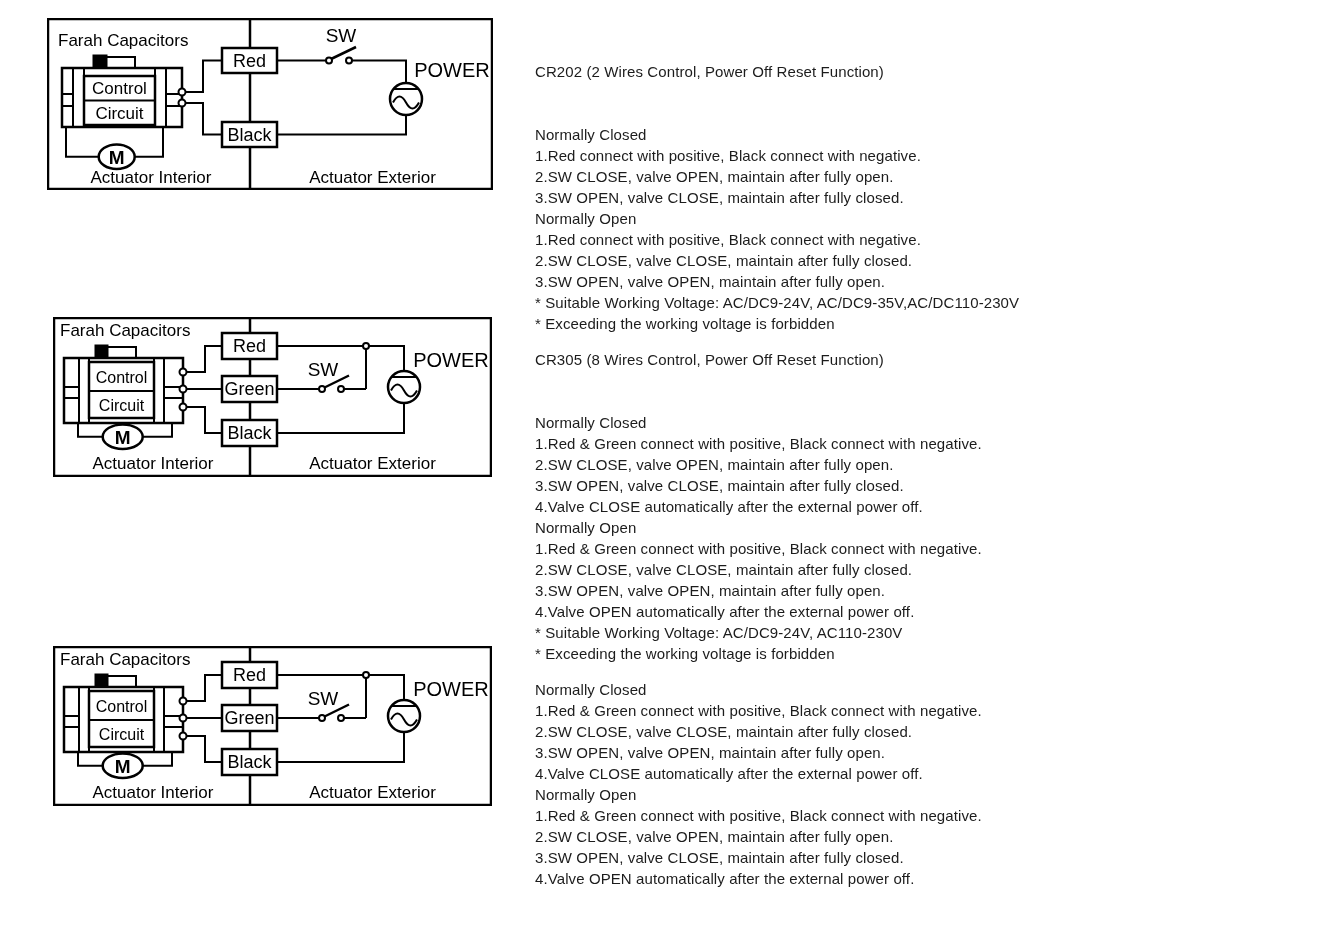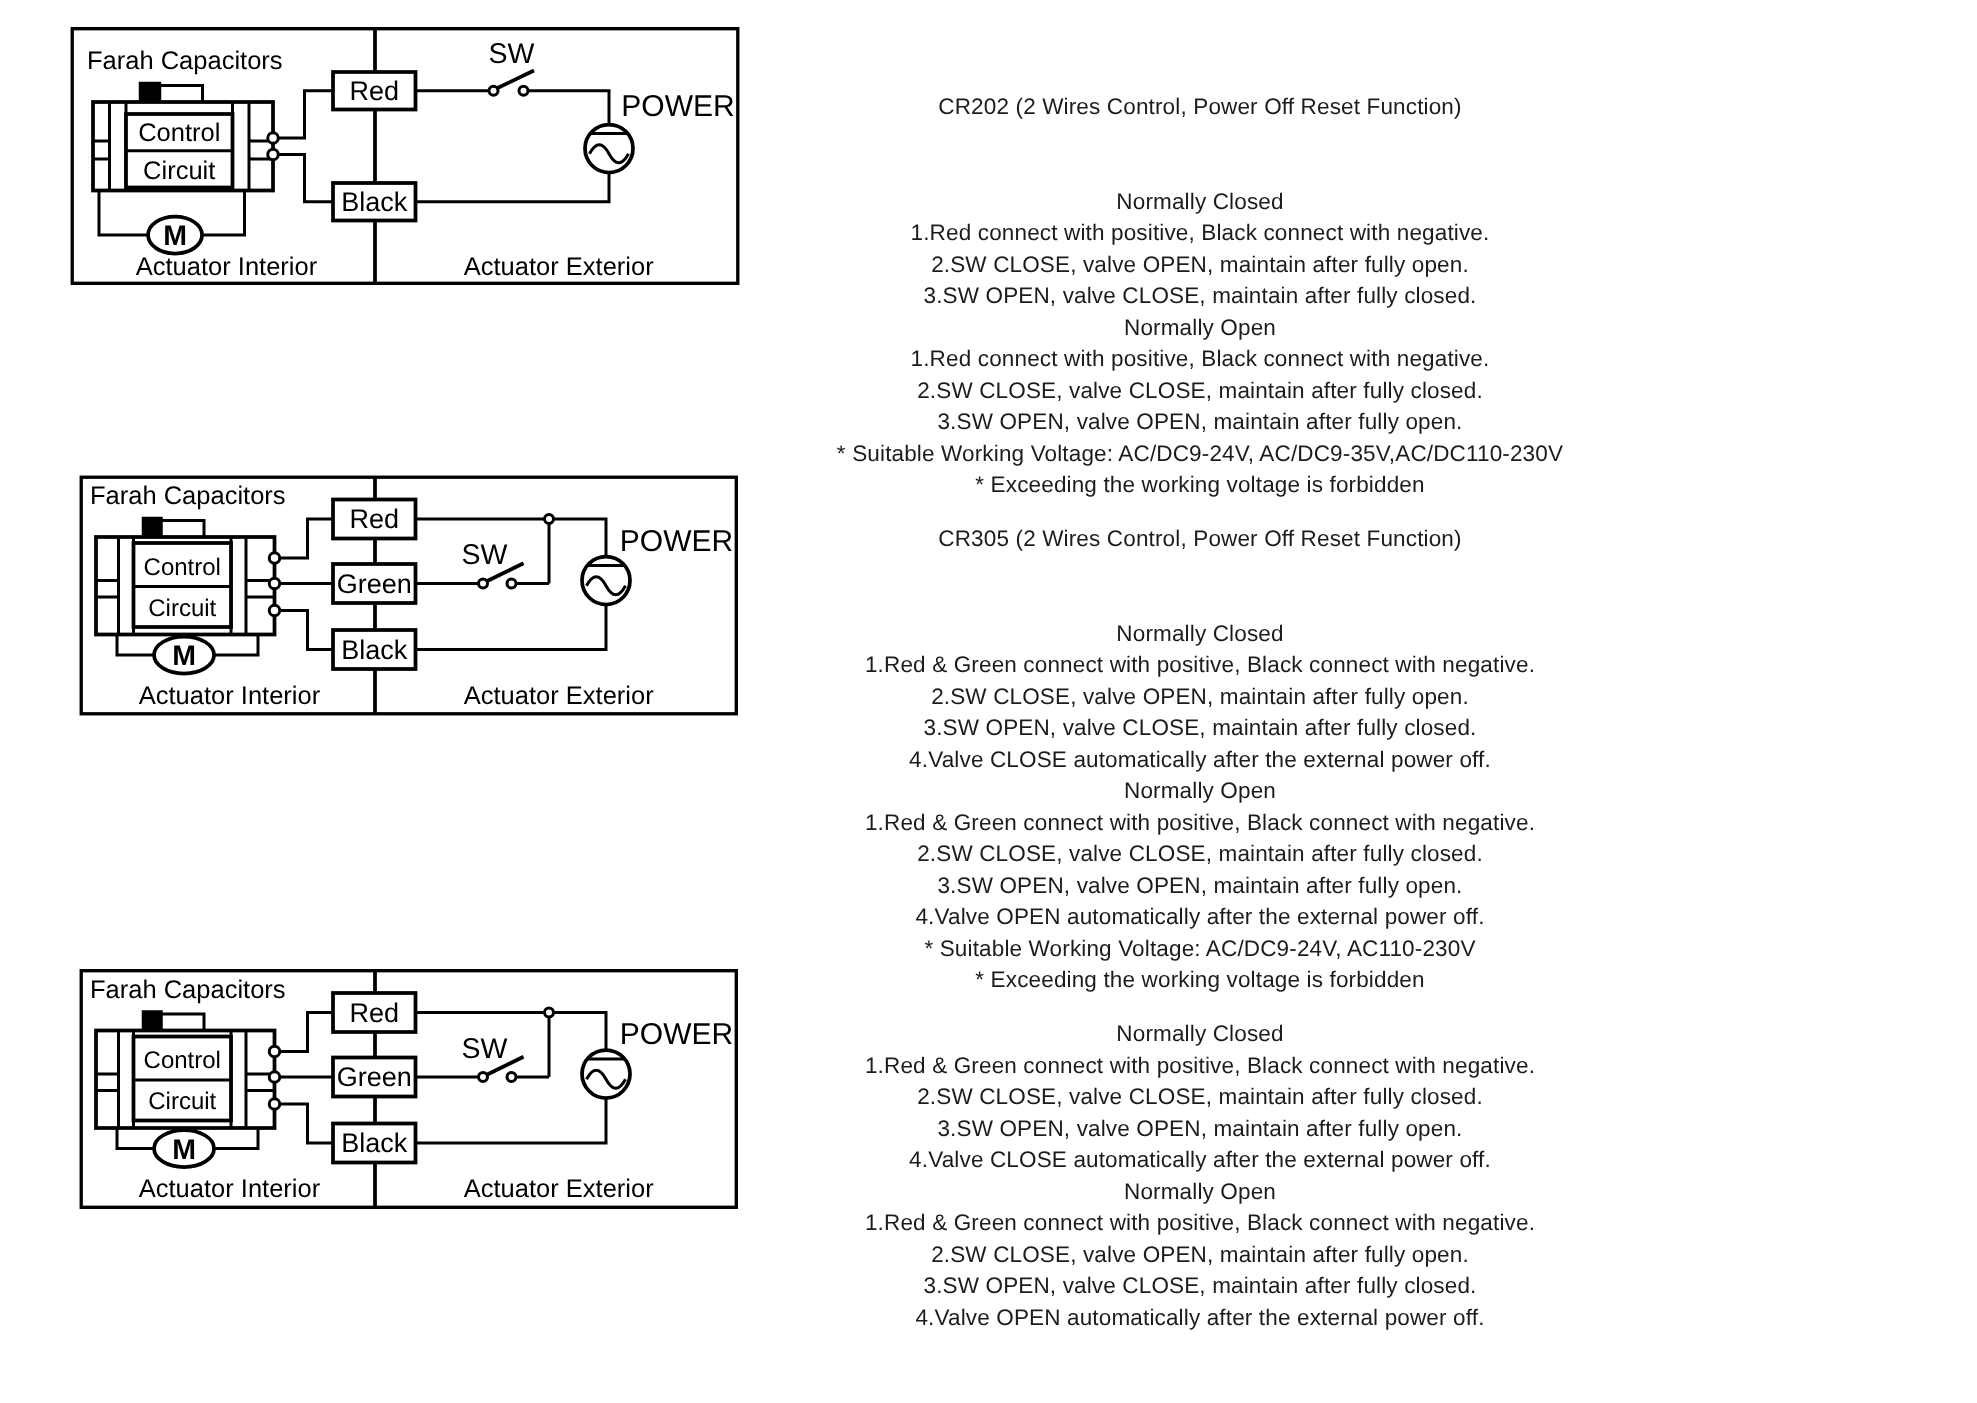--- a/index.html
+++ b/index.html
@@ -8,21 +8,21 @@
   figure.diagram{position:absolute;margin:0;padding:0;}
   figure.diagram svg{display:block;}
   .textblock{
     position:absolute;
     font-size:15px;
     line-height:21px;
     color:#1c1c1c;
     white-space:pre;
     letter-spacing:0.1px;
   }
-  .textblock .line{height:21px;text-align:center;}
+  .textblock .line{height:21px;}
 </style>
 </head>
 <body>
 
 <div class="canvas">
 
   <figure class="diagram" style="left:47px;top:18px;width:446px;height:172px;">
     <svg width="446" height="172" viewBox="0 0 446 172">
         <rect x="1" y="1" width="444" height="170" stroke="#000000" stroke-width="2.5" fill="none"></rect>
         <line x1="203" y1="1" x2="203" y2="171" stroke="#000000" stroke-width="2.5"></line>
@@ -122,21 +122,21 @@
         <line x1="338.5" y1="60" x2="363.5" y2="60" stroke="#000000" stroke-width="2"></line>
         <path d="M338,73.5 q6.5,-12 13,0 q6.5,12 13,0" fill="none" stroke="#000000" stroke-width="2"></path>
         <text x="7" y="19" text-anchor="start" font-size="17" font-family="&quot;Liberation Sans&quot;, sans-serif" fill="#000000">Farah Capacitors</text>
         <text x="270" y="59" text-anchor="middle" font-size="19" font-family="&quot;Liberation Sans&quot;, sans-serif" fill="#000000">SW</text>
         <text x="398" y="50" text-anchor="middle" font-size="20" font-family="&quot;Liberation Sans&quot;, sans-serif" fill="#000000">POWER</text>
         <text x="100" y="152" text-anchor="middle" font-size="17" font-family="&quot;Liberation Sans&quot;, sans-serif" fill="#000000">Actuator Interior</text>
         <text x="319.5" y="152" text-anchor="middle" font-size="17" font-family="&quot;Liberation Sans&quot;, sans-serif" fill="#000000">Actuator Exterior</text>
       </svg>
   </figure>
   <div class="textblock" style="left:535px;top:307px;width:530px;">
-    <div class="line">CR305 (2 Wires Control, Power Off Reset Function)</div>
+    <div class="line">CR305 (8 Wires Control, Power Off Reset Function)</div>
     <div><div class="line">Normally Closed</div><div class="line">1.Red &amp; Green connect with positive, Black connect with negative.</div><div class="line">2.SW CLOSE, valve OPEN, maintain after fully open.</div><div class="line">3.SW OPEN, valve CLOSE, maintain after fully closed.</div><div class="line">4.Valve CLOSE automatically after the external power off.</div><div class="line">Normally Open</div><div class="line">1.Red &amp; Green connect with positive, Black connect with negative.</div><div class="line">2.SW CLOSE, valve CLOSE, maintain after fully closed.</div><div class="line">3.SW OPEN, valve OPEN, maintain after fully open.</div><div class="line">4.Valve OPEN automatically after the external power off.</div><div class="line">* Suitable Working Voltage: AC/DC9-24V, AC110-230V</div><div class="line">* Exceeding the working voltage is forbidden</div></div>
   </div>
 
   <figure class="diagram" style="left:53px;top:646px;width:439px;height:160px;">
     <svg width="439" height="160" viewBox="0 0 439 160">
         <rect x="1" y="1" width="437" height="158" stroke="#000000" stroke-width="2.5" fill="none"></rect>
         <line x1="197" y1="1" x2="197" y2="159" stroke="#000000" stroke-width="2.5"></line>
         <polyline points="55,30 83,30 83,41" fill="none" stroke="#000000" stroke-width="2"></polyline>
         <rect x="42" y="28" width="13" height="13" stroke="#000000" stroke-width="1" fill="#000000"></rect>
         <rect x="11" y="41" width="119" height="65" stroke="#000000" stroke-width="2.5" fill="none"></rect>

